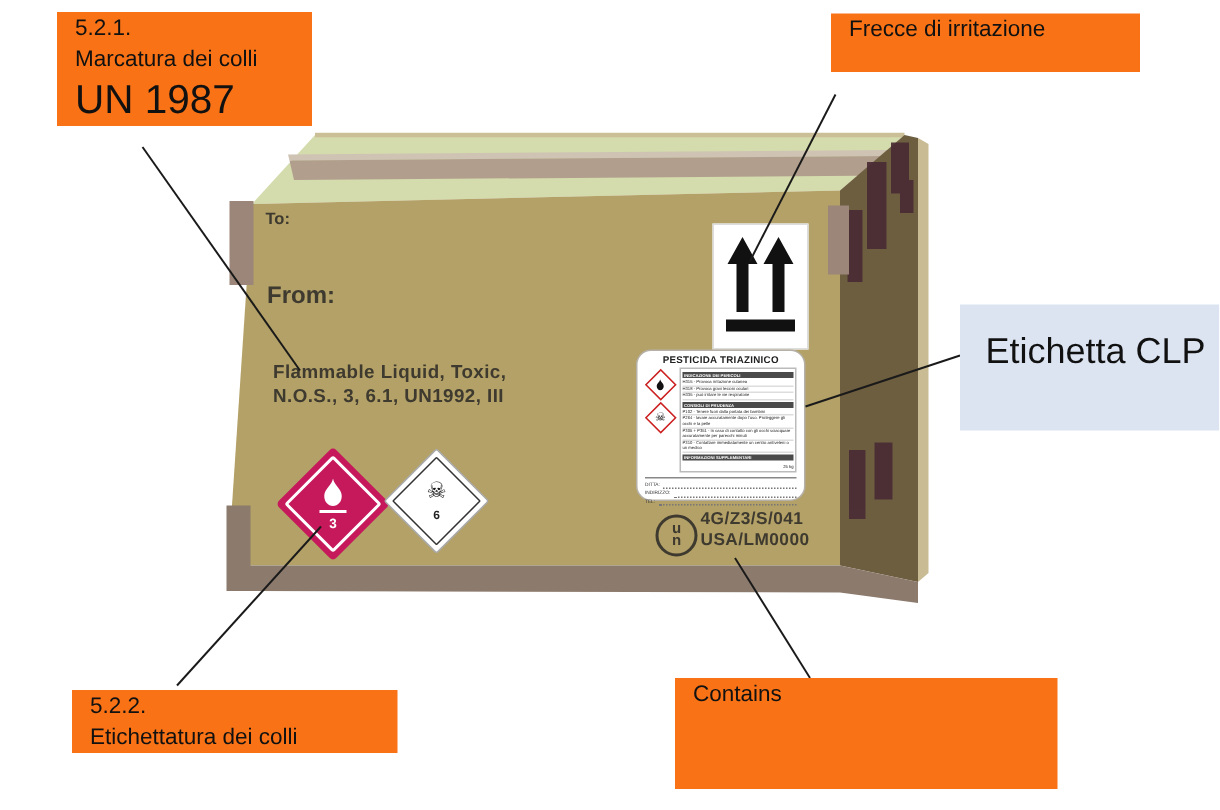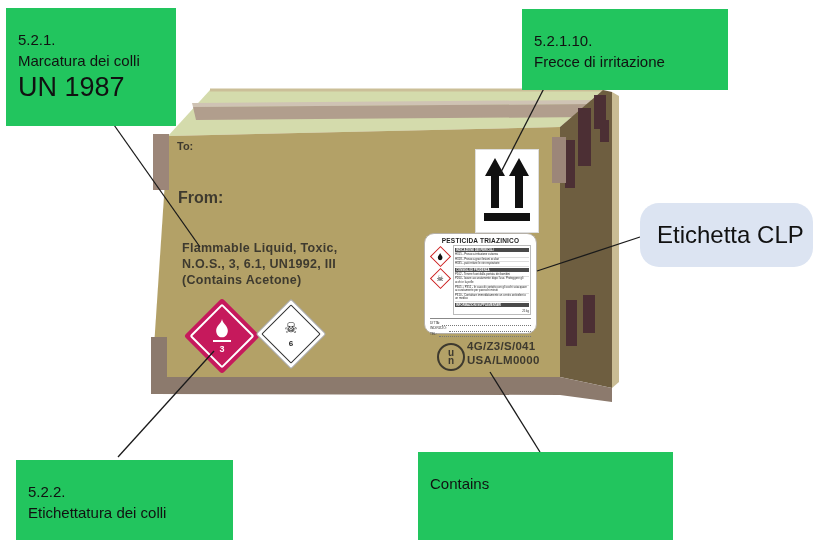--- a/index.html
+++ b/index.html
@@ -2,21 +2,21 @@
 <html><head>
 <meta charset="utf-8">
 <style>
   html,body{margin:0;padding:0;background:#fff;}
   .stage{position:relative;width:813px;height:540px;background:#ffffff;overflow:hidden;
          font-family:"Liberation Sans",sans-serif;color:#1a1a1a;}
   svg{display:block;}
   .abs{position:absolute;}
 
   
-  .callout{position:absolute;background:#22c55e;padding:21px 12px;z-index:60;}
+  .callout{position:absolute;background:#f97316;padding:0 12px;z-index:60;margin-left:32px;}
   .callout .code,.callout .label{font-size:15px;line-height:21px;color:#111;}
   .callout .big{font-size:27px;line-height:32px;color:#111;}
   .callout-blue{position:absolute;background:#dce4f2;z-index:60;}
   .callout-blue .label{font-size:24px;color:#111;}
 
   
   .boxtext{position:absolute;color:#3e3a2f;font-weight:bold;z-index:10;}
   .shipname{font-size:12.5px;line-height:16px;letter-spacing:.3px;}
 
   
@@ -96,21 +96,20 @@
     <polygon points="152,377 560,377 560,395 152,394" fill="#8c7a6d"></polygon>
     <polygon points="560,377 612,388 612,402 560,395" fill="#8c7a6d"></polygon>
     <rect x="151" y="337" width="16" height="57" fill="#8c7a6d"></rect>
   </svg>
 
   <div class="boxtext" style="left:177px;top:140px;font-size:11px;">To:</div>
   <div class="boxtext" style="left:178px;top:189px;font-size:16px;">From:</div>
   <div class="boxtext shipname" style="left:182px;top:240px;">
     <div>Flammable Liquid, Toxic,</div>
     <div>N.O.S., 3, 6.1, UN1992, III</div>
-    <div>(Contains Acetone)</div>
   </div>
 
   <div class="diamond d-red">
     <div class="inset"></div>
     <div class="content">
       <svg width="22" height="20" viewBox="0 0 20 24">
         <path d="M10 0 C9 6 3 8 3 14 C3 18.5 6 22 10 22 C14 22 17 18.5 17 14 C17 8 11 6 10 0 Z" fill="#fff"></path>
       </svg>
       <div style="width:18px;height:2px;background:#fff;margin-top:1px;"></div>
       <div class="num">3</div>
@@ -195,25 +194,24 @@
     <line x1="490" y1="372" x2="540" y2="452" stroke="#1a1a1a" stroke-width="1.3"></line>
   </svg>
 
   <div class="callout" style="left:6px;top:8px;width:146px;height:76px;">
     <div class="code">5.2.1.</div>
     <div class="label">Marcatura dei colli</div>
     <div class="big">UN 1987</div>
   </div>
 
   <div class="callout" style="left:522px;top:9px;width:182px;height:39px;">
-    <div class="code">5.2.1.10.</div>
     <div class="label">Frecce di irritazione</div>
   </div>
 
-  <div class="callout-blue" style="left:640px;top:203px;width:173px;height:64px;padding:18px 0 0 17px;box-sizing:border-box;border-radius:19px;">
+  <div class="callout-blue" style="left:640px;top:203px;width:173px;height:84px;padding:18px 0 0 17px;box-sizing:border-box;">
     <div class="label">Etichetta CLP</div>
   </div>
 
   <div class="callout" style="left:16px;top:460px;width:193px;height:42px;">
     <div class="code">5.2.2.</div>
     <div class="label">Etichettatura dei colli</div>
   </div>
 
   <div class="callout" style="left:418px;top:452px;width:231px;height:74px;">
     <div class="label">Contains</div>

